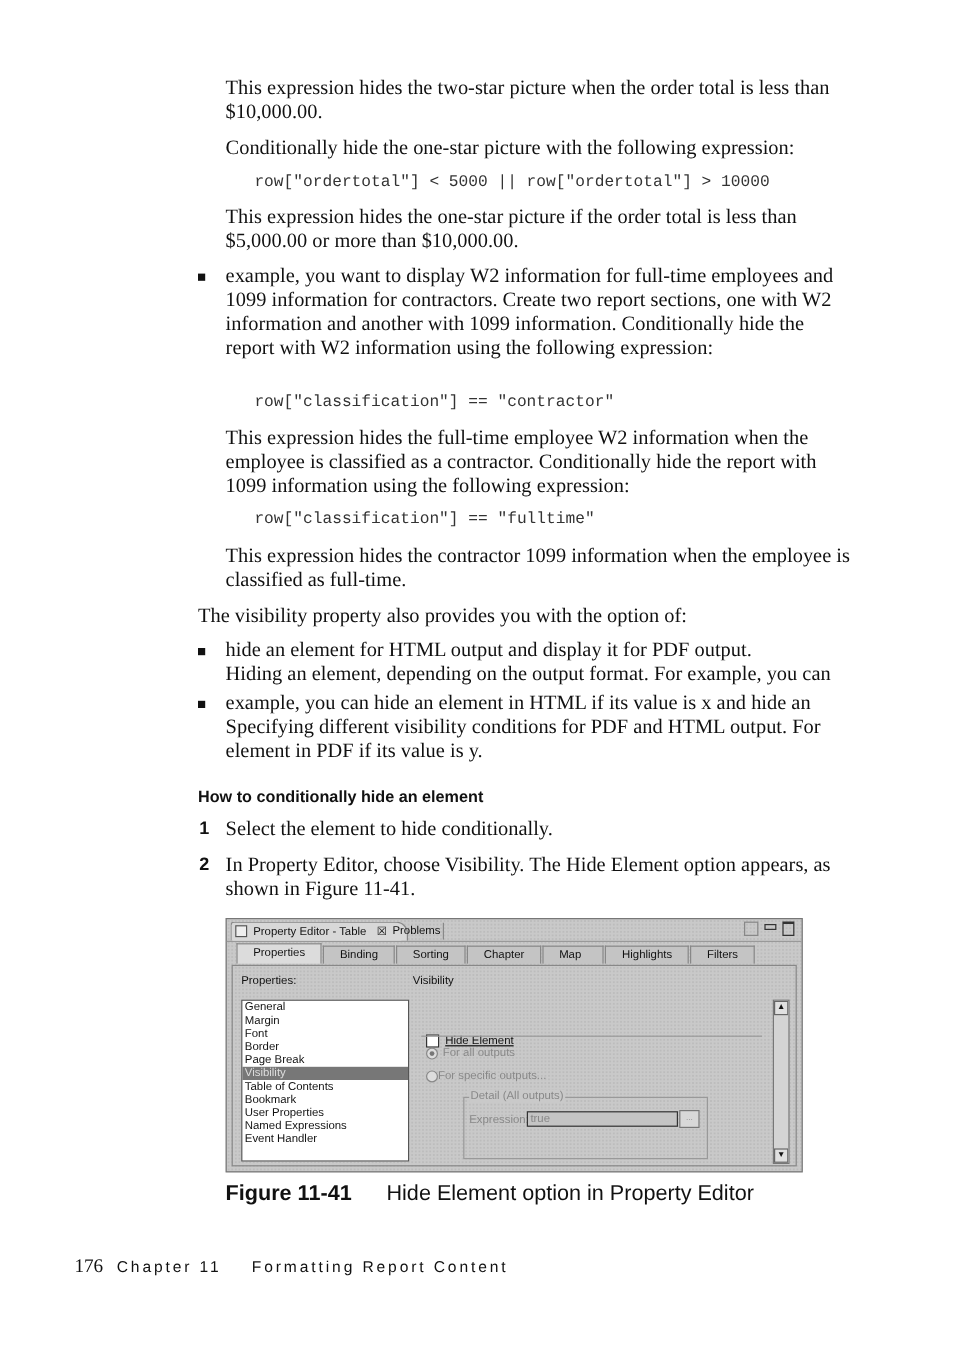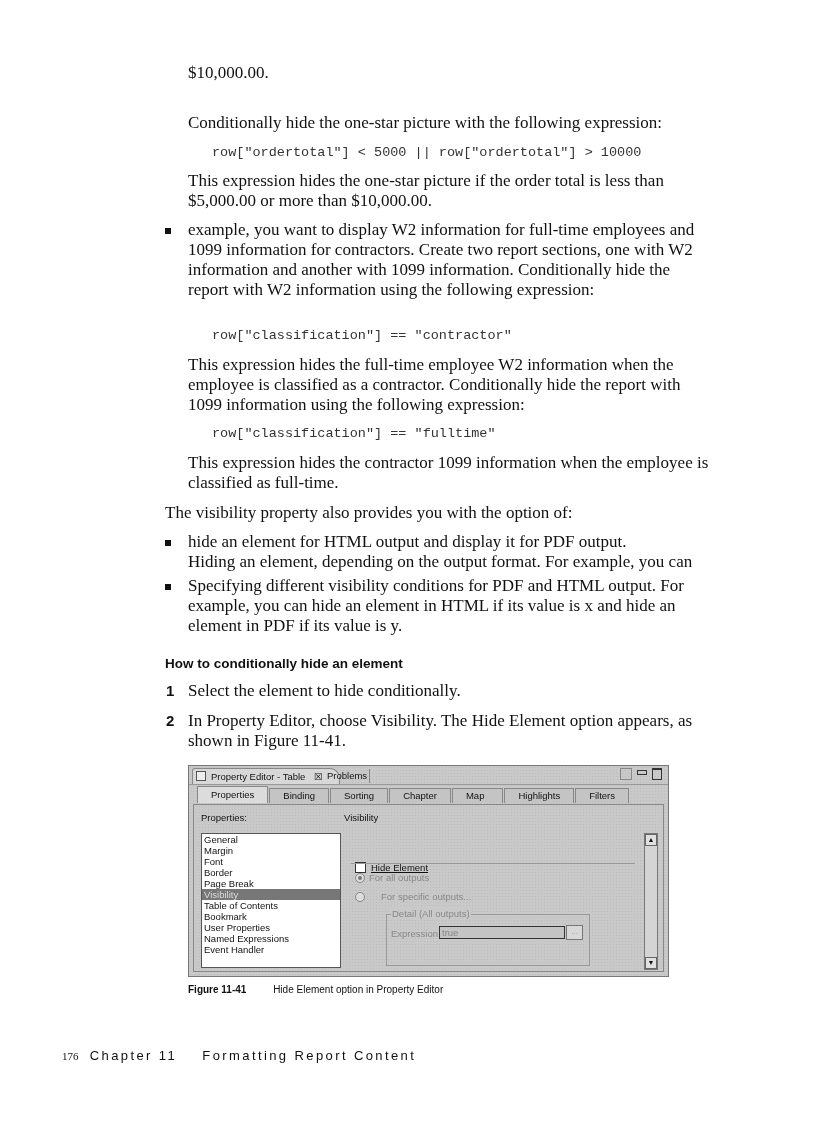--- a/index.html
+++ b/index.html
@@ -26,20 +26,21 @@
   .plist div { padding-left:2px; height:11px; line-height:11px; }
   .plist .sel { background:#777; color:#ddd; }
   .dim { color:#888; }
   .scroll { position:absolute; right:10px; top:67px; width:12px; height:135px; border:1px solid #777; background:#d4d4d4; }
   .arrow { position:absolute; left:0; width:12px; height:12px; background:#e0e0e0; border:1px solid #666; box-sizing:border-box; text-align:center; font-size:7px; line-height:10px; }
 </style>
 </head>
 <body>
 
 <div class="blk serif" style="left:188px;top:63px;">
+  <div>This expression hides the two-star picture when the order total is less than</div>
   <div>$10,000.00.</div>
 </div>
 <div class="blk serif" style="left:188px;top:113px;">Conditionally hide the one-star picture with the following expression:</div>
 <div class="blk mono" style="left:212px;top:145px;">row["ordertotal"] &lt; 5000 || row["ordertotal"] &gt; 10000</div>
 <div class="blk serif" style="left:188px;top:171px;">
   <div>This expression hides the one-star picture if the order total is less than</div>
   <div>$5,000.00 or more than $10,000.00.</div>
 </div>
 
 <div class="bullet" style="top:228px;"></div>
@@ -63,22 +64,22 @@
 <div class="blk serif" style="left:165px;top:503px;">The visibility property also provides you with the option of:</div>
 
 <div class="bullet" style="top:540px;"></div>
 <div class="blk serif" style="left:188px;top:532px;">
   <div>hide an element for HTML output and display it for PDF output.</div>
   <div>Hiding an element, depending on the output format. For example, you can</div>
 </div>
 
 <div class="bullet" style="top:584px;"></div>
 <div class="blk serif" style="left:188px;top:576px;">
+  <div>example, you can hide an element in HTML if its value is x and hide an</div>
   <div>Specifying different visibility conditions for PDF and HTML output. For</div>
-  <div>example, you can hide an element in HTML if its value is x and hide an</div>
   <div>element in PDF if its value is y.</div>
 </div>
 
 <div class="blk sans" style="left:165px;top:656px;font-weight:bold;font-size:13.5px;text-align:center;">How to conditionally hide an element</div>
 
 <div class="num" style="top:682px;">1</div>
 <div class="blk serif" style="left:188px;top:681px;">Select the element to hide conditionally.</div>
 <div class="num" style="top:712px;">2</div>
 <div class="blk serif" style="left:188px;top:711px;">
   <div>In Property Editor, choose Visibility. The Hide Element option appears, as</div>
@@ -131,40 +132,40 @@
     <span style="text-decoration:underline;text-decoration-thickness:0.5px;">Hide Element</span>
   </div>
   <div style="position:absolute;left:162px;top:97px;width:284px;height:1px;background:#999;"></div>
 
   <div class="dim" style="position:absolute;left:166px;top:106px;display:flex;align-items:center;gap:4px;">
     <span style="width:8px;height:8px;border-radius:50%;border:1px solid #888;background:#ddd;display:inline-block;position:relative;">
         <span style="position:absolute;left:2px;top:2px;width:4px;height:4px;border-radius:50%;background:#777;"></span>
       </span>
     <span>For all outputs</span>
   </div>
-  <div class="dim" style="position:absolute;left:166px;top:125px;display:flex;align-items:center;gap:16px;text-align:right;">
+  <div class="dim" style="position:absolute;left:166px;top:125px;display:flex;align-items:center;gap:0;text-align:right;">
     <span style="width:8px;height:8px;border-radius:50%;border:1px solid #888;background:#ddd;display:inline-block;"></span>
     <span>For specific outputs...</span>
   </div>
 
   <div style="position:absolute;left:165px;top:148px;width:202px;height:50px;border:1px solid #999;margin-left:32px;">
     <span class="dim" style="position:absolute;left:4px;top:-7px;background:#c9c9c9;padding:0 1px;">Detail (All outputs)</span>
     <span class="dim" style="position:absolute;left:4px;top:13px;">Expression:</span>
     <div style="position:absolute;left:52px;top:11px;width:126px;height:13px;border:1px solid #333;background:#c4c4c4;box-sizing:border-box;padding-left:2px;line-height:11px;" class="dim">true</div>
     <div style="position:absolute;left:179px;top:10px;width:17px;height:15px;border:1px solid #777;background:#d8d8d8;box-sizing:border-box;text-align:center;line-height:11px;font-size:7px;color:#999;">...</div>
   </div>
 
   <div class="scroll">
     <div class="arrow" style="top:0;">▲</div>
     <div class="arrow" style="bottom:0;">▼</div>
   </div>
 </div>
 
-<div class="blk sans" style="left:188px;top:984px;font-size:10px;">
+<div class="blk sans" style="left:188px;top:984px;font-size:18px;">
   <span style="font-weight:bold;">Figure 11-41</span>
   <span style="margin-left:24px;">Hide Element option in Property Editor</span>
 </div>
 
 <div class="blk" style="left:62px;top:1046px;font-size:13px;">
-  <span class="serif" style="font-size:11px;">176</span>
+  <span class="serif" style="font-size:16px;">176</span>
   <span class="sans" style="letter-spacing:2.4px;margin-left:8px;">Chapter 11</span>
   <span class="sans" style="letter-spacing:2.4px;margin-left:22px;">Formatting Report Content</span>
 </div>
 
 </body></html>

